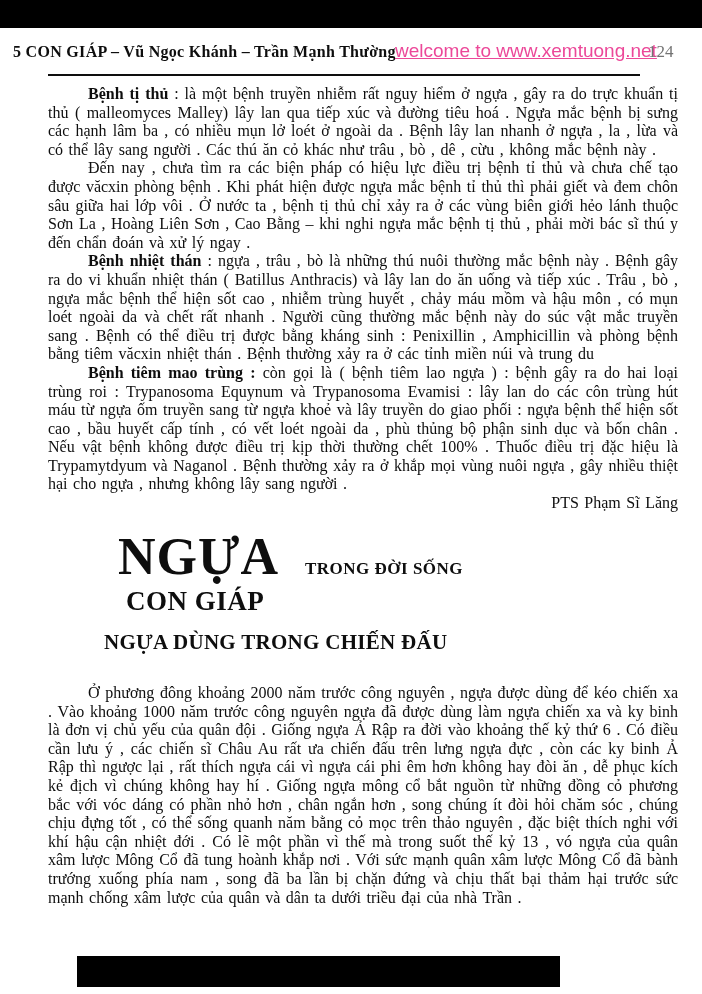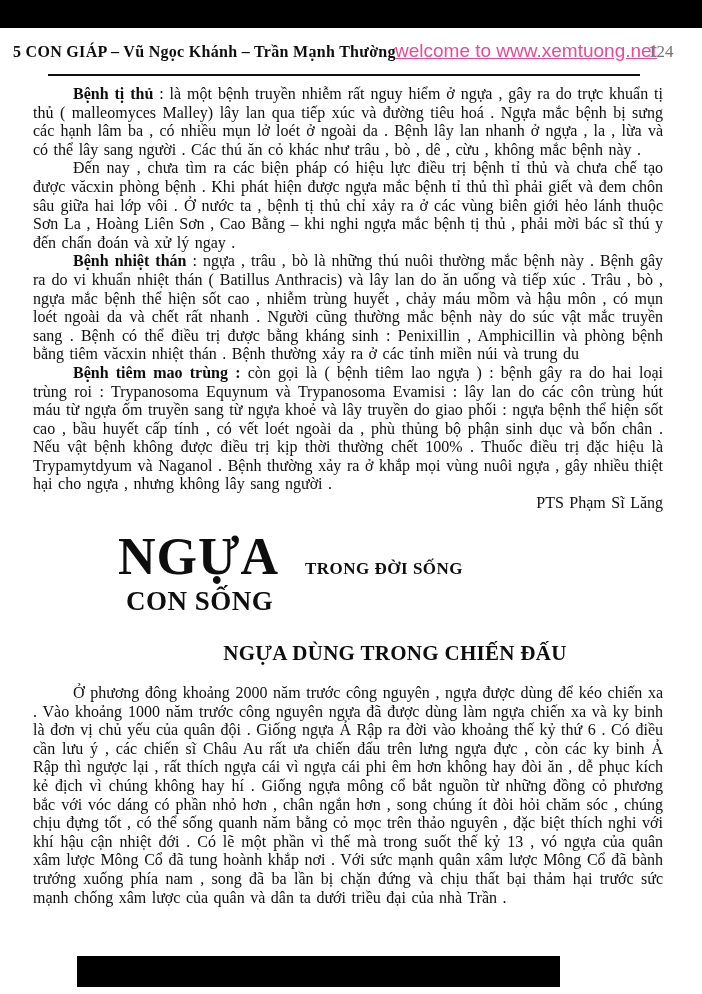--- a/index.html
+++ b/index.html
@@ -18,40 +18,39 @@
   .header-right { position:absolute; left:395px; top:40px; white-space:nowrap; }
   .site-link {
     font-family:"Liberation Sans", sans-serif; font-size:19px;
     text-decoration:underline; color:#ec4899;
   }
   .page-number { font-size:17px; margin-left:-9px; color:#737373; }
 
   .rule { position:absolute; left:48px; top:74px; width:592px; height:2px; background:#0e0e0e; }
 
   .body-top, .body-bottom {
-    position:absolute; left:33px; width:630px;
+    position:absolute; left:48px; width:630px;
     font-size:16px; line-height:18.6px; text-align:justify;
   }
   .body-top { top:85px; }
   .body-bottom { top:684px; }
   .body-top p, .body-bottom p { margin:0; text-indent:40px; word-spacing:1.5px; }
   .byline { text-align:right; }
 
   .title-block { position:absolute; left:56px; top:531px; width:630px; }
   .title-line1 { padding-left:62px; line-height:1; white-space:nowrap; }
   .title-main { font-size:52px; font-weight:bold; letter-spacing:1px; }
   .title-suffix { font-size:17px; font-weight:bold; margin-left:26px; letter-spacing:0.5px; }
   .title-line2 {
     padding-left:70px; font-size:27px; font-weight:bold; line-height:31px;
     margin-top:3px; letter-spacing:0.5px;
   }
   .section-heading {
-    padding-left:48px; font-size:21px; font-weight:bold; margin-top:24px;
+    padding-left:48px; font-size:21px; font-weight:bold; margin-top:13px;
     letter-spacing:0.3px;
-    text-align:center;
   }
 </style>
 </head>
 <body>
 
 <div class="page">
 
   <div class="scanbar top"></div>
 
   <div class="header-left">5 CON GIÁP – Vũ Ngọc Khánh – Trần Mạnh Thường</div>
@@ -67,21 +66,21 @@
     <p><b></b><span>Đến nay , chưa tìm ra các biện pháp có hiệu lực điều trị bệnh tỉ thủ và chưa chế tạo được văcxin phòng bệnh . Khi phát hiện được ngựa mắc bệnh tỉ thủ thì phải giết và đem chôn sâu giữa hai lớp vôi . Ở nước ta , bệnh tị thủ chỉ xảy ra ở các vùng biên giới hẻo lánh thuộc Sơn La , Hoàng Liên Sơn , Cao Bằng – khi nghi ngựa mắc bệnh tị thủ , phải mời bác sĩ thú y đến chẩn đoán và xử lý ngay .</span></p>
     <p><b>Bệnh nhiệt thán</b><span>  : ngựa , trâu , bò là những thú nuôi thường mắc bệnh này . Bệnh gây ra do vi khuẩn nhiệt thán ( Batillus Anthracis) và lây lan do ăn uống và tiếp xúc . Trâu , bò , ngựa mắc bệnh thể hiện sốt cao , nhiễm trùng huyết , chảy máu mồm và hậu môn , có mụn loét ngoài da và chết rất nhanh . Người cũng thường mắc bệnh này do súc vật mắc truyền sang . Bệnh có thể điều trị được bằng kháng sinh : Penixillin , Amphicillin và phòng bệnh bằng tiêm văcxin nhiệt thán . Bệnh thường xảy ra ở các tỉnh miền núi và trung du</span></p>
     <p><b>Bệnh tiêm mao trùng :</b><span> còn gọi là ( bệnh tiêm lao ngựa ) : bệnh gây ra do hai loại trùng roi : Trypanosoma Equynum và Trypanosoma Evamisi : lây lan do các côn trùng hút máu từ ngựa ốm truyền sang từ ngựa khoẻ và lây truyền do giao phối : ngựa bệnh thể hiện sốt cao , bầu huyết cấp tính , có vết loét ngoài da , phù thủng bộ phận sinh dục và bốn chân . Nếu vật bệnh không được điều trị kịp thời thường chết 100% . Thuốc điều trị đặc hiệu là Trypamytdyum và Naganol . Bệnh thường xảy ra ở khắp mọi vùng nuôi ngựa , gây nhiều thiệt hại cho ngựa , nhưng không lây sang người .</span></p>
     <p class="byline">PTS Phạm Sĩ Lăng</p>
   </div>
 
   <div class="title-block">
     <div class="title-line1">
       <span class="title-main">NGỰA</span><span class="title-suffix">TRONG ĐỜI SỐNG</span>
     </div>
-    <div class="title-line2">CON SỐNG</div>
+    <div class="title-line2">CON GIÁP</div>
     <div class="section-heading">NGỰA DÙNG TRONG CHIẾN ĐẤU</div>
   </div>
 
   <div class="body-bottom">
     <p>Ở phương đông khoảng 2000 năm trước công nguyên , ngựa được dùng để kéo chiến xa . Vào khoảng 1000 năm trước công nguyên ngựa đã được dùng làm ngựa chiến xa và ky binh là đơn vị chủ yếu của quân đội . Giống ngựa Ả Rập ra đời vào khoảng thế kỷ thứ 6 . Có điều cần lưu ý , các chiến sĩ Châu Au rất ưa chiến đấu trên lưng ngựa đực , còn các ky binh Ả Rập thì ngược lại , rất thích ngựa cái vì ngựa cái phi êm hơn không hay đòi ăn , dễ phục kích kẻ địch vì chúng không hay hí . Giống ngựa mông cổ bắt nguồn từ những đồng cỏ phương bắc với vóc dáng có phần nhỏ hơn , chân ngắn hơn , song chúng ít đòi hỏi chăm sóc , chúng chịu đựng tốt , có thể sống quanh năm bằng cỏ mọc trên thảo nguyên , đặc biệt thích nghi với khí hậu cận nhiệt đới . Có lẽ một phần vì thế mà trong suốt thế kỷ 13 , vó ngựa của quân xâm lược Mông Cổ đã tung hoành khắp nơi . Với sức mạnh quân xâm lược Mông Cổ đã bành trướng xuống phía nam , song đã ba lần bị chặn đứng và chịu thất bại thảm hại trước sức mạnh chống xâm lược của quân và dân ta dưới triều đại của nhà Trần .</p>
   </div>
 
   <div class="scanbar bottom"></div>
 
 </div>

